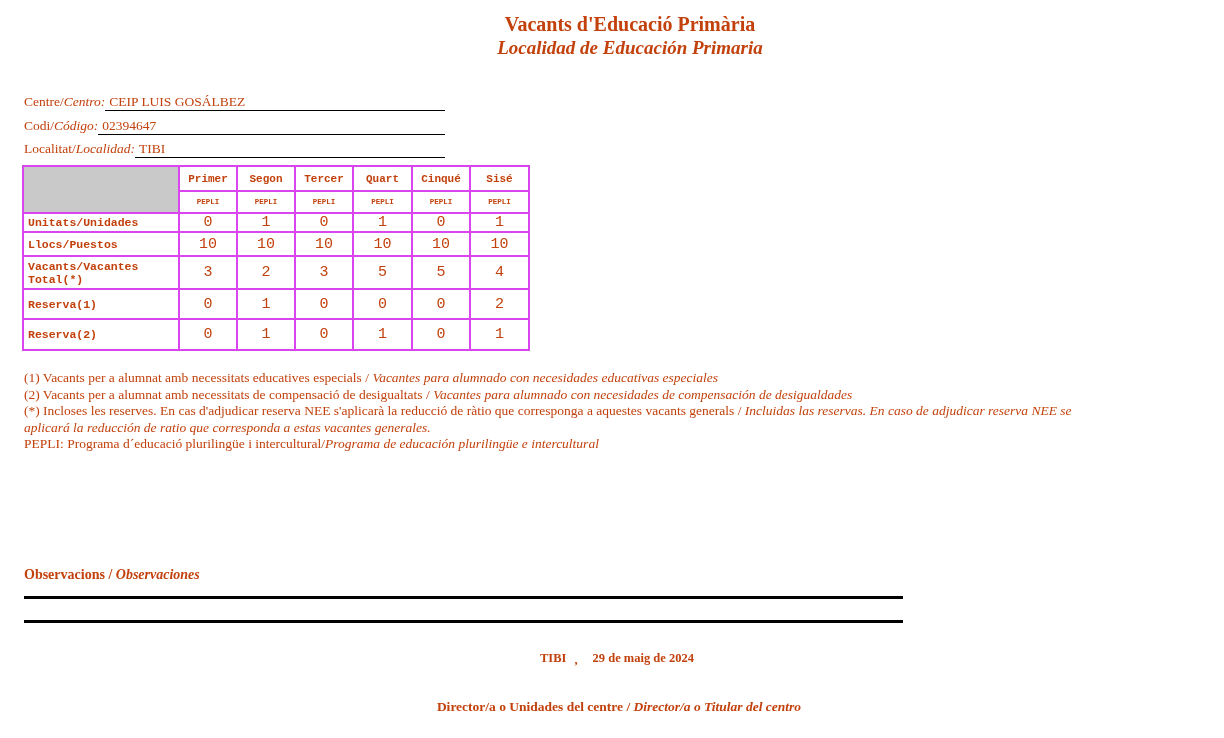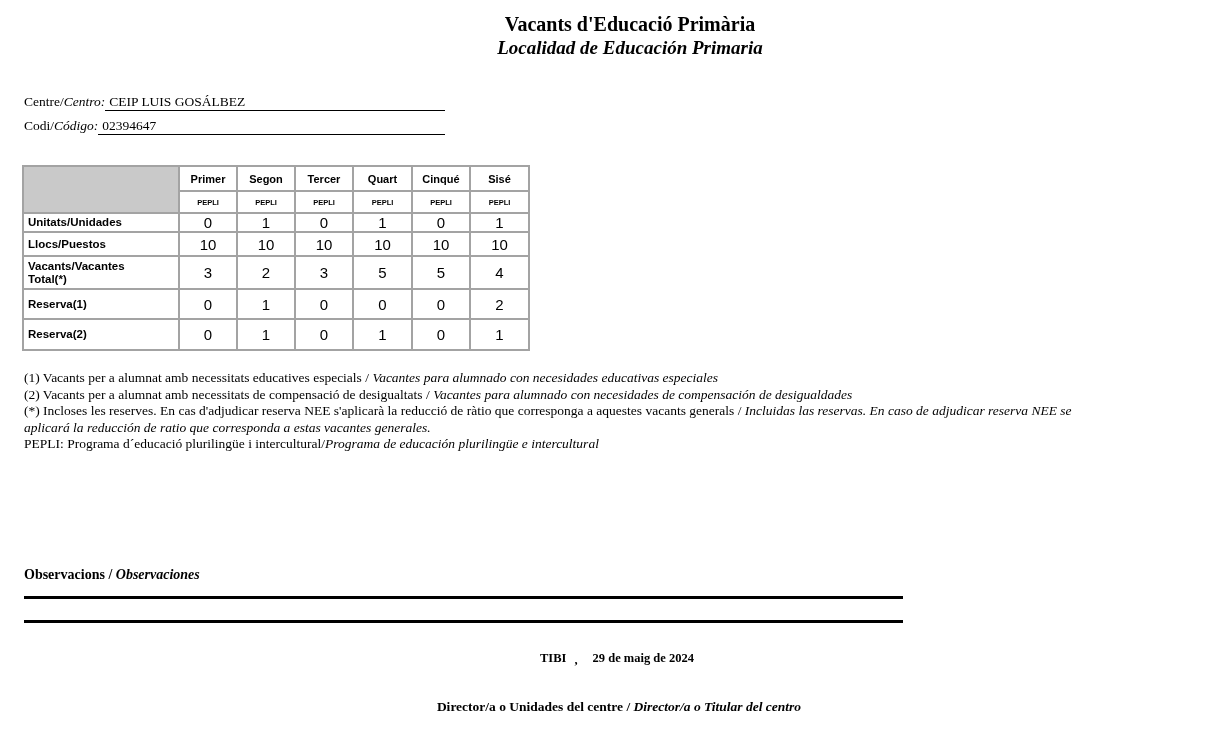--- a/index.html
+++ b/index.html
@@ -1,36 +1,36 @@
 <!DOCTYPE html>
 <html><head>
 <meta charset="utf-8">
 <style>
   * { margin:0; padding:0; box-sizing:border-box; }
   html,body { background:#ffffff; }
   #page {
     position:relative; width:1224px; height:738px; background:#ffffff;
-    color:#000000; font-family:"Liberation Serif", serif; overflow:hidden;
+    color:#c2410c; font-family:"Liberation Serif", serif; overflow:hidden;
   }
   .it { font-style:italic; }
 
   
   .title-block { position:absolute; top:12px; left:0; width:100%; text-align:center; padding-left:36px; }
   .title-line1 { font-size:20px; font-weight:bold; line-height:24px; }
   .title-line2 { font-size:19px; font-weight:bold; font-style:italic; line-height:23px; }
 
   
   .fields { position:absolute; left:24px; top:93px; width:421px; }
   .field-row { display:flex; align-items:flex-start; height:23.6px; }
   .field-label { font-size:13.5px; line-height:17px; white-space:pre; }
   .field-value { flex:1; border-bottom:1.6px solid #000; font-size:13.5px; line-height:17px; padding-left:4px; white-space:pre; }
 
   
   table.vacancy { position:absolute; left:22px; top:165px; border-collapse:collapse; table-layout:fixed; }
-  table.vacancy td, table.vacancy th { border:2px solid #a3a3a3; overflow:hidden; }
+  table.vacancy td, table.vacancy th { border:2px solid #d946ef; overflow:hidden;font-family:Liberation Mono, monospace; }
   .corner { background:var(--corner-bg, #c9c9c9); }
   th.colhead { font-family:"Liberation Sans", sans-serif; font-weight:bold; font-size:11px; text-align:center; height:25px; }
   td.pepli { font-family:"Liberation Sans", sans-serif; font-weight:bold; font-size:7.5px; text-align:center; height:22px; }
   td.rowlabel { font-family:"Liberation Sans", sans-serif; font-weight:bold; font-size:11.5px; text-align:left;
                 padding-left:4px; white-space:pre-line; line-height:13px; }
   td.val { font-family:"Liberation Sans", sans-serif; font-size:15px; text-align:center; }
 
   
   .footnotes { position:absolute; left:24px; top:370px; width:1182px; font-size:13.5px; line-height:16.6px; }
   .footnotes p { margin:0; }
@@ -59,20 +59,24 @@
   </div>
 
   <div class="fields">
     <div class="field-row">
       <span class="field-label"><span>Centre/</span><span class="it">Centro:</span></span>
       <span class="field-value">CEIP LUIS GOSÁLBEZ</span>
     </div>
     <div class="field-row">
       <span class="field-label"><span>Codi/</span><span class="it">Código:</span></span>
       <span class="field-value">02394647</span>
+    </div>
+    <div class="field-row">
+      <span class="field-label"><span>Localitat/</span><span class="it">Localidad:</span></span>
+      <span class="field-value">TIBI</span>
     </div>
   </div>
 
   <table class="vacancy">
     <colgroup>
       <col style="width:156px">
         <col style="width:58px">
         <col style="width:58px">
       <col style="width:58px">
         <col style="width:59px">

